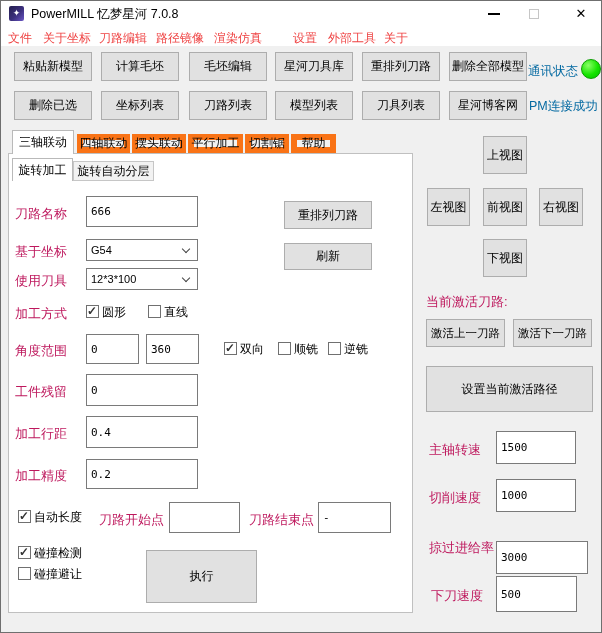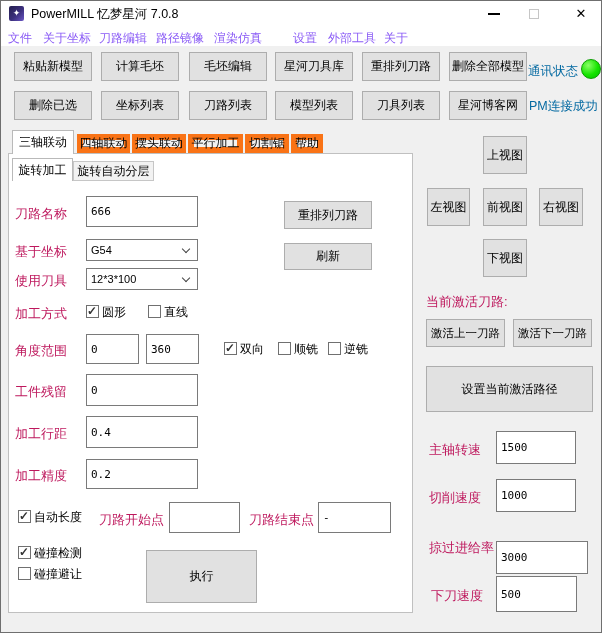--- a/index.html
+++ b/index.html
@@ -6,21 +6,21 @@
   *{box-sizing:border-box;font-family:"Liberation Sans",sans-serif;}
   .screen{position:relative;width:602px;height:633px;background:#f0f0f0;overflow:hidden;border:1px solid #6f6f6f;}
   .titlebar{position:absolute;left:0;top:0;width:602px;height:25px;background:#fff;}
   .app-icon{position:absolute;left:8px;top:5px;width:15px;height:15px;background:linear-gradient(135deg,#241f4e 0%,#3b2f7d 55%,#6a57c4 100%);border-radius:2px;display:flex;align-items:center;justify-content:center;color:#fff;font-size:9px;line-height:9px;}
   .title-text{position:absolute;left:30px;top:5px;font-size:12.5px;color:#000;white-space:nowrap;}
   .winbtn{position:absolute;top:0;height:25px;display:flex;align-items:center;justify-content:center;}
   .min-glyph{width:12px;height:2px;background:#000;}
   .max-glyph{width:10px;height:10px;border:1px solid #c6c6c6;background:#fff;}
   .close-glyph{font-size:13px;color:#000;line-height:13px;}
   .menubar{position:absolute;left:0;top:25px;width:602px;height:20px;background:#fff;}
-  .menu-item{position:absolute;top:4px;font-size:12px;color:#8b5cf6;white-space:nowrap;cursor:default;}
+  .menu-item{position:absolute;top:4px;font-size:12px;color:#ef4444;white-space:nowrap;cursor:default;}
   .btn{position:absolute;background:#e1e1e1;border:1px solid #adadad;display:flex;align-items:center;justify-content:center;font-size:12px;color:#000;white-space:nowrap;cursor:default;}
   .status-text{position:absolute;font-size:12.5px;color:#0369a1;white-space:nowrap;}
   .light{position:absolute;width:20px;height:20px;border-radius:50%;background:radial-gradient(circle at 35% 30%,#8aff66 0%,#16e400 55%,#00c000 100%);border:1px solid #0b9e00;}
   .panel{position:absolute;left:7px;top:152px;width:405px;height:460px;background:#fff;border:1px solid #c0c0c0;}
   .tab{position:absolute;display:flex;align-items:center;justify-content:center;font-size:12px;white-space:nowrap;cursor:default;}
   .tab.inactive{background:#f2f2f2;border:6px solid #f97316;height:19px;top:133px;}
   .tab.active-outer{background:#fff;border:1px solid #b9b9b9;border-bottom:none;height:24px;top:129px;z-index:3;}
   .tab.inner-inactive{background:#f2f2f2;border:1px solid #c6c6c6;height:20px;top:160px;z-index:2;}
   .tab.inner-active{background:#fff;border:1px solid #b9b9b9;border-bottom:none;height:23px;top:157px;z-index:3;}
   .lbl{position:absolute;font-size:13px;color:#be185d;white-space:nowrap;}
@@ -81,21 +81,21 @@
   <div class="light" style="left:580px;top:58px;"></div>
   <div class="status-text" style="left:528px;top:97px;">PM连接成功</div>
 
   <div class="panel"></div>
 
   <div class="tab active-outer" style="left:11px;width:62px;">三轴联动</div>
   <div class="tab inactive" style="left:76px;width:53px;">四轴联动</div>
   <div class="tab inactive" style="left:131px;width:54px;">摆头联动</div>
   <div class="tab inactive" style="left:187px;width:55px;">平行加工</div>
   <div class="tab inactive" style="left:244px;width:44px;">切割锯</div>
-  <div class="tab inactive" style="left:290px;width:32px;">帮助</div>
+  <div class="tab inactive" style="left:290px;width:45px;">帮助</div>
 
   <div class="tab inner-active" style="left:11px;width:61px;">旋转加工</div>
   <div class="tab inner-inactive" style="left:72px;width:81px;">旋转自动分层</div>
 
   <div class="lbl" style="left:14px;top:204px;">刀路名称</div>
   <input class="field" style="left: 85px; top: 195px; width: 112px; height: 31px;" value="666">
   <div class="btn" style="left:283px;top:200px;width:88px;height:28px;">重排列刀路</div>
 
   <div class="lbl" style="left:14px;top:242px;">基于坐标</div>
   <div class="combo" style="left:85px;top:238px;width:112px;height:22px;">

